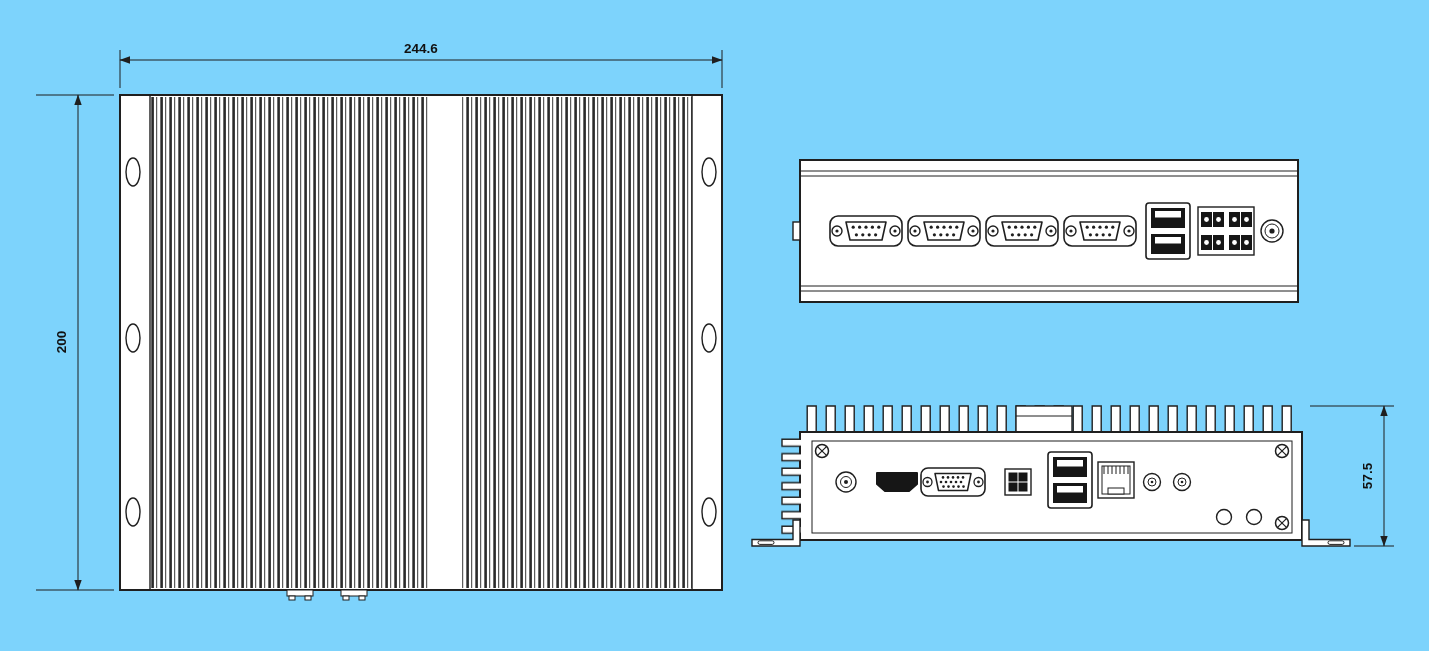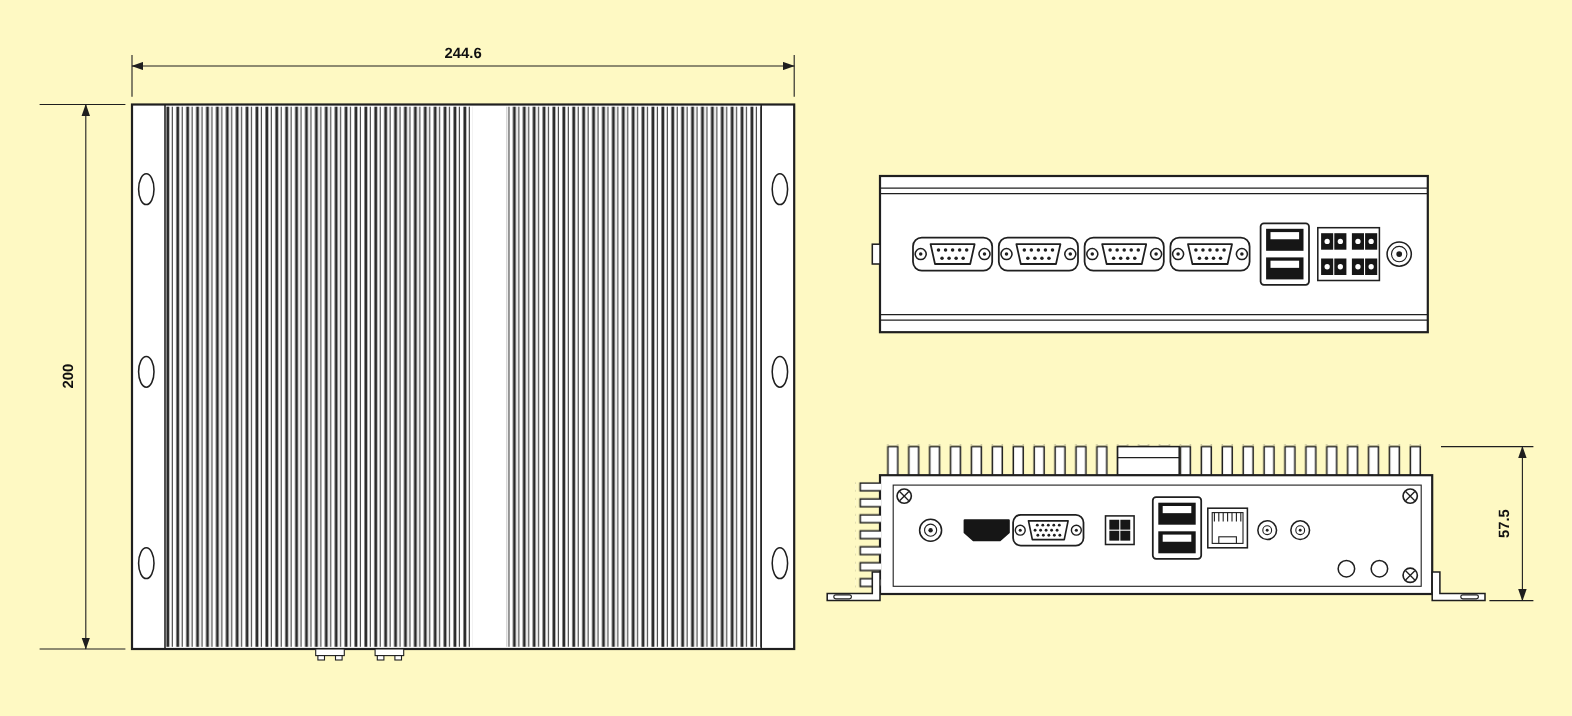--- a/index.html
+++ b/index.html
@@ -1,20 +1,20 @@
 <!DOCTYPE html>
 <html><head>
 <meta charset="utf-8">
 <style>
   html, body { margin: 0; padding: 0; background: #ffffff; }
   .stage {
     position: relative;
     width: 1429px;
     height: 651px;
-    background: #fef9c3;
+    background: #7dd3fc;
     overflow: hidden;
     font-family: "Liberation Sans", sans-serif;
     text-align: right;
   }
   svg { display: block; }
   .dim {
     font-family: "Liberation Sans", sans-serif;
     font-size: 13.5px;
     font-weight: 600;
     fill: #111111;

